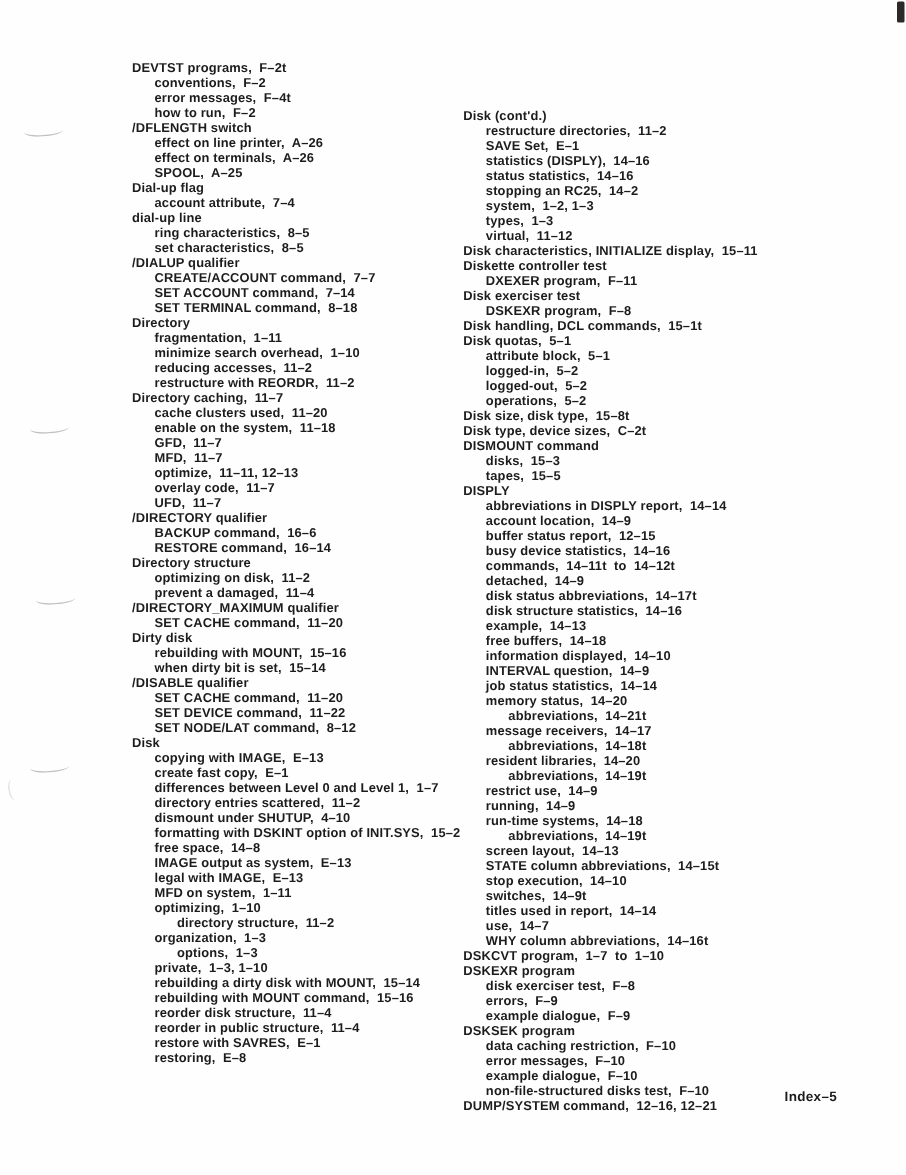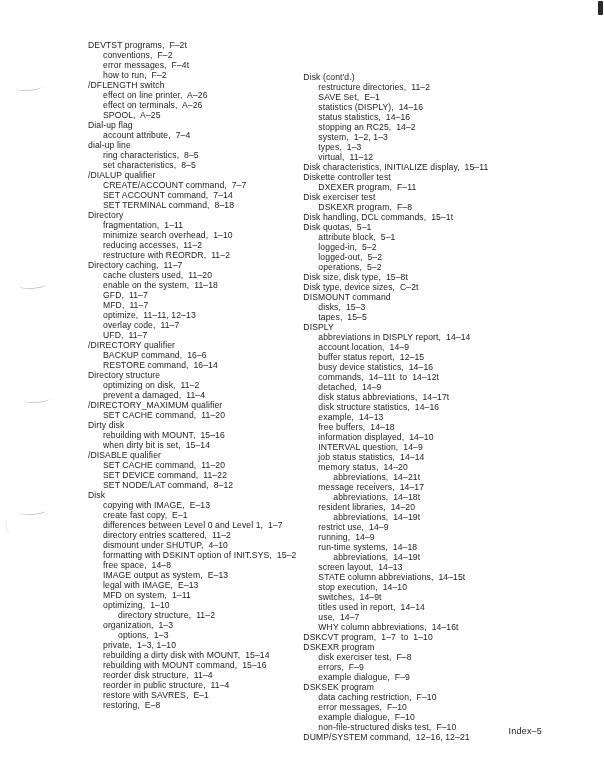--- a/index.html
+++ b/index.html
@@ -37,20 +37,21 @@
   .smudge.s2 { left: 20px; top: 282px; }
   .smudge.s3 { left: 24px; top: 396px; }
   .smudge.s4 { left: 20px; top: 508px; }
   .smudge.s5 { left: 2px;  top: 523px; width: 14px; transform: rotate(80deg); opacity: 0.5; }
   .columns {
     position: absolute;
     top: 40px;
     left: 0;
     width: 584px;
     display: flex;
+    font-weight: bold;
   }
   .col {
     box-sizing: border-box;
     white-space: pre;
   }
   .col.left {
     width: 310px;
     padding-left: 88px;
   }
   .col.right {
@@ -61,23 +62,23 @@
   .entry {
     font-size: 8.6px;
     line-height: 10px;
     letter-spacing: 0.1px;
   }
   .entry.indent-1 { padding-left: 15px; }
   .entry.indent-2 { padding-left: 30px; }
   .footer {
     position: absolute;
     top: 726px;
-    right: 62px;
+    right: 46px;
     font-size: 9px;
-    font-weight: normal;
+    font-weight: bold;
     letter-spacing: 0.2px;
   }
 </style>
 </head>
 <body>
 
 <div class="page">
   <div class="corner-mark"></div>
   <div class="smudge s1"></div>
   <div class="smudge s2"></div>

